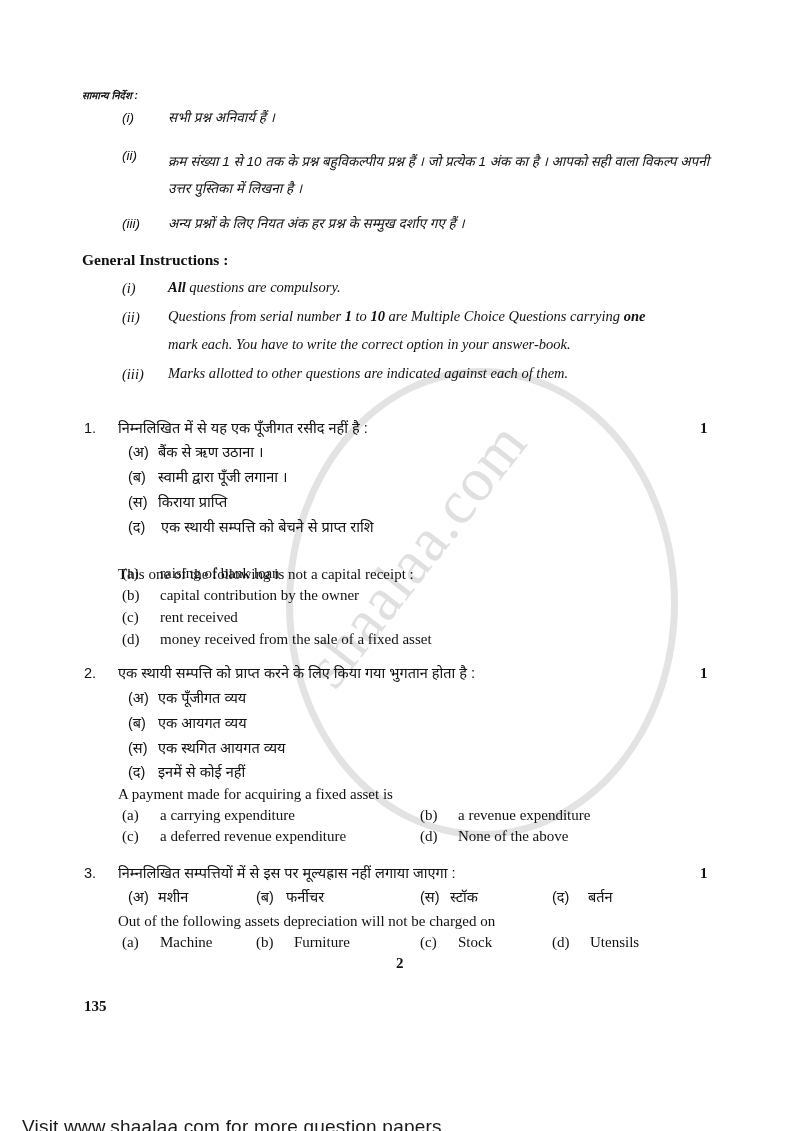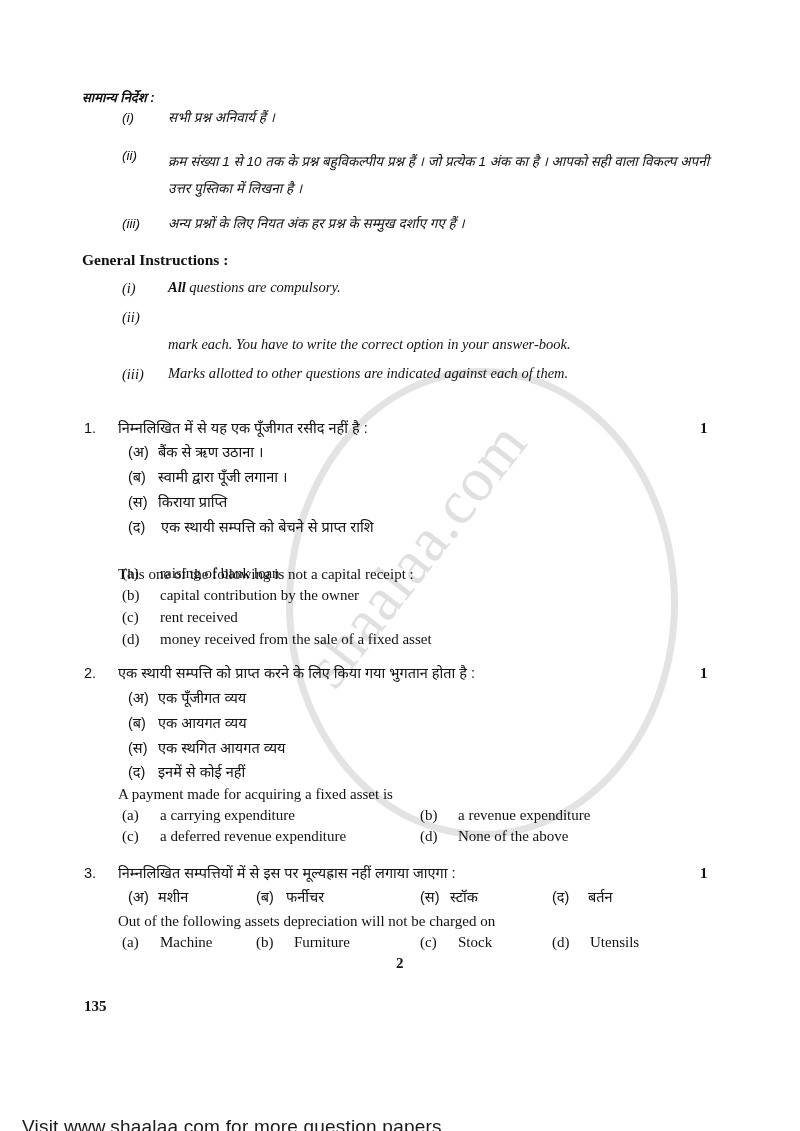--- a/index.html
+++ b/index.html
@@ -63,21 +63,21 @@
 
   
   .sec-head {
     font-weight: bold;
     font-size: 15.5px;
   }
   .sec-head.hi {
     font-family: "Liberation Sans", "DejaVu Sans", sans-serif;
     font-style: italic;
     font-weight: bold;
-    font-size: 13px;
+    font-size: 10px;
   }
   .instr-row {
     display: flex;
     align-items: flex-start;
   }
   .instr-num {
     width: 46px;
     flex: 0 0 46px;
     font-style: italic;
     font-size: 14.5px;
@@ -184,20 +184,21 @@
 
     <div class="abs sec-head" style="left:82px; top:251px;">General Instructions :</div>
 
     <div class="abs instr-row" style="left:122px; top:280px; width:600px;">
       <div class="instr-num">(i)</div>
       <div class="instr-txt"><b>All</b><span> questions are compulsory.</span></div>
     </div>
 
     <div class="abs instr-row" style="left:122px; top:309px; width:600px;">
       <div class="instr-num">(ii)</div>
+      <div class="instr-txt" style="width:582px;"><span>Questions from serial number </span><b>1</b><span> to </span><b>10</b><span> are Multiple Choice Questions carrying </span><b>one</b></div>
     </div>
 
     <div class="abs instr-txt" style="left:168px; top:337px; width:560px;">mark each. You have to write the correct option in your answer-book.</div>
 
     <div class="abs instr-row" style="left:122px; top:366px; width:600px;">
       <div class="instr-num">(iii)</div>
       <div class="instr-txt">Marks allotted to other questions are indicated against each of them.</div>
     </div>
 
     <div class="abs q-num hi-text" style="left:84px; top:420px;">1.</div>

